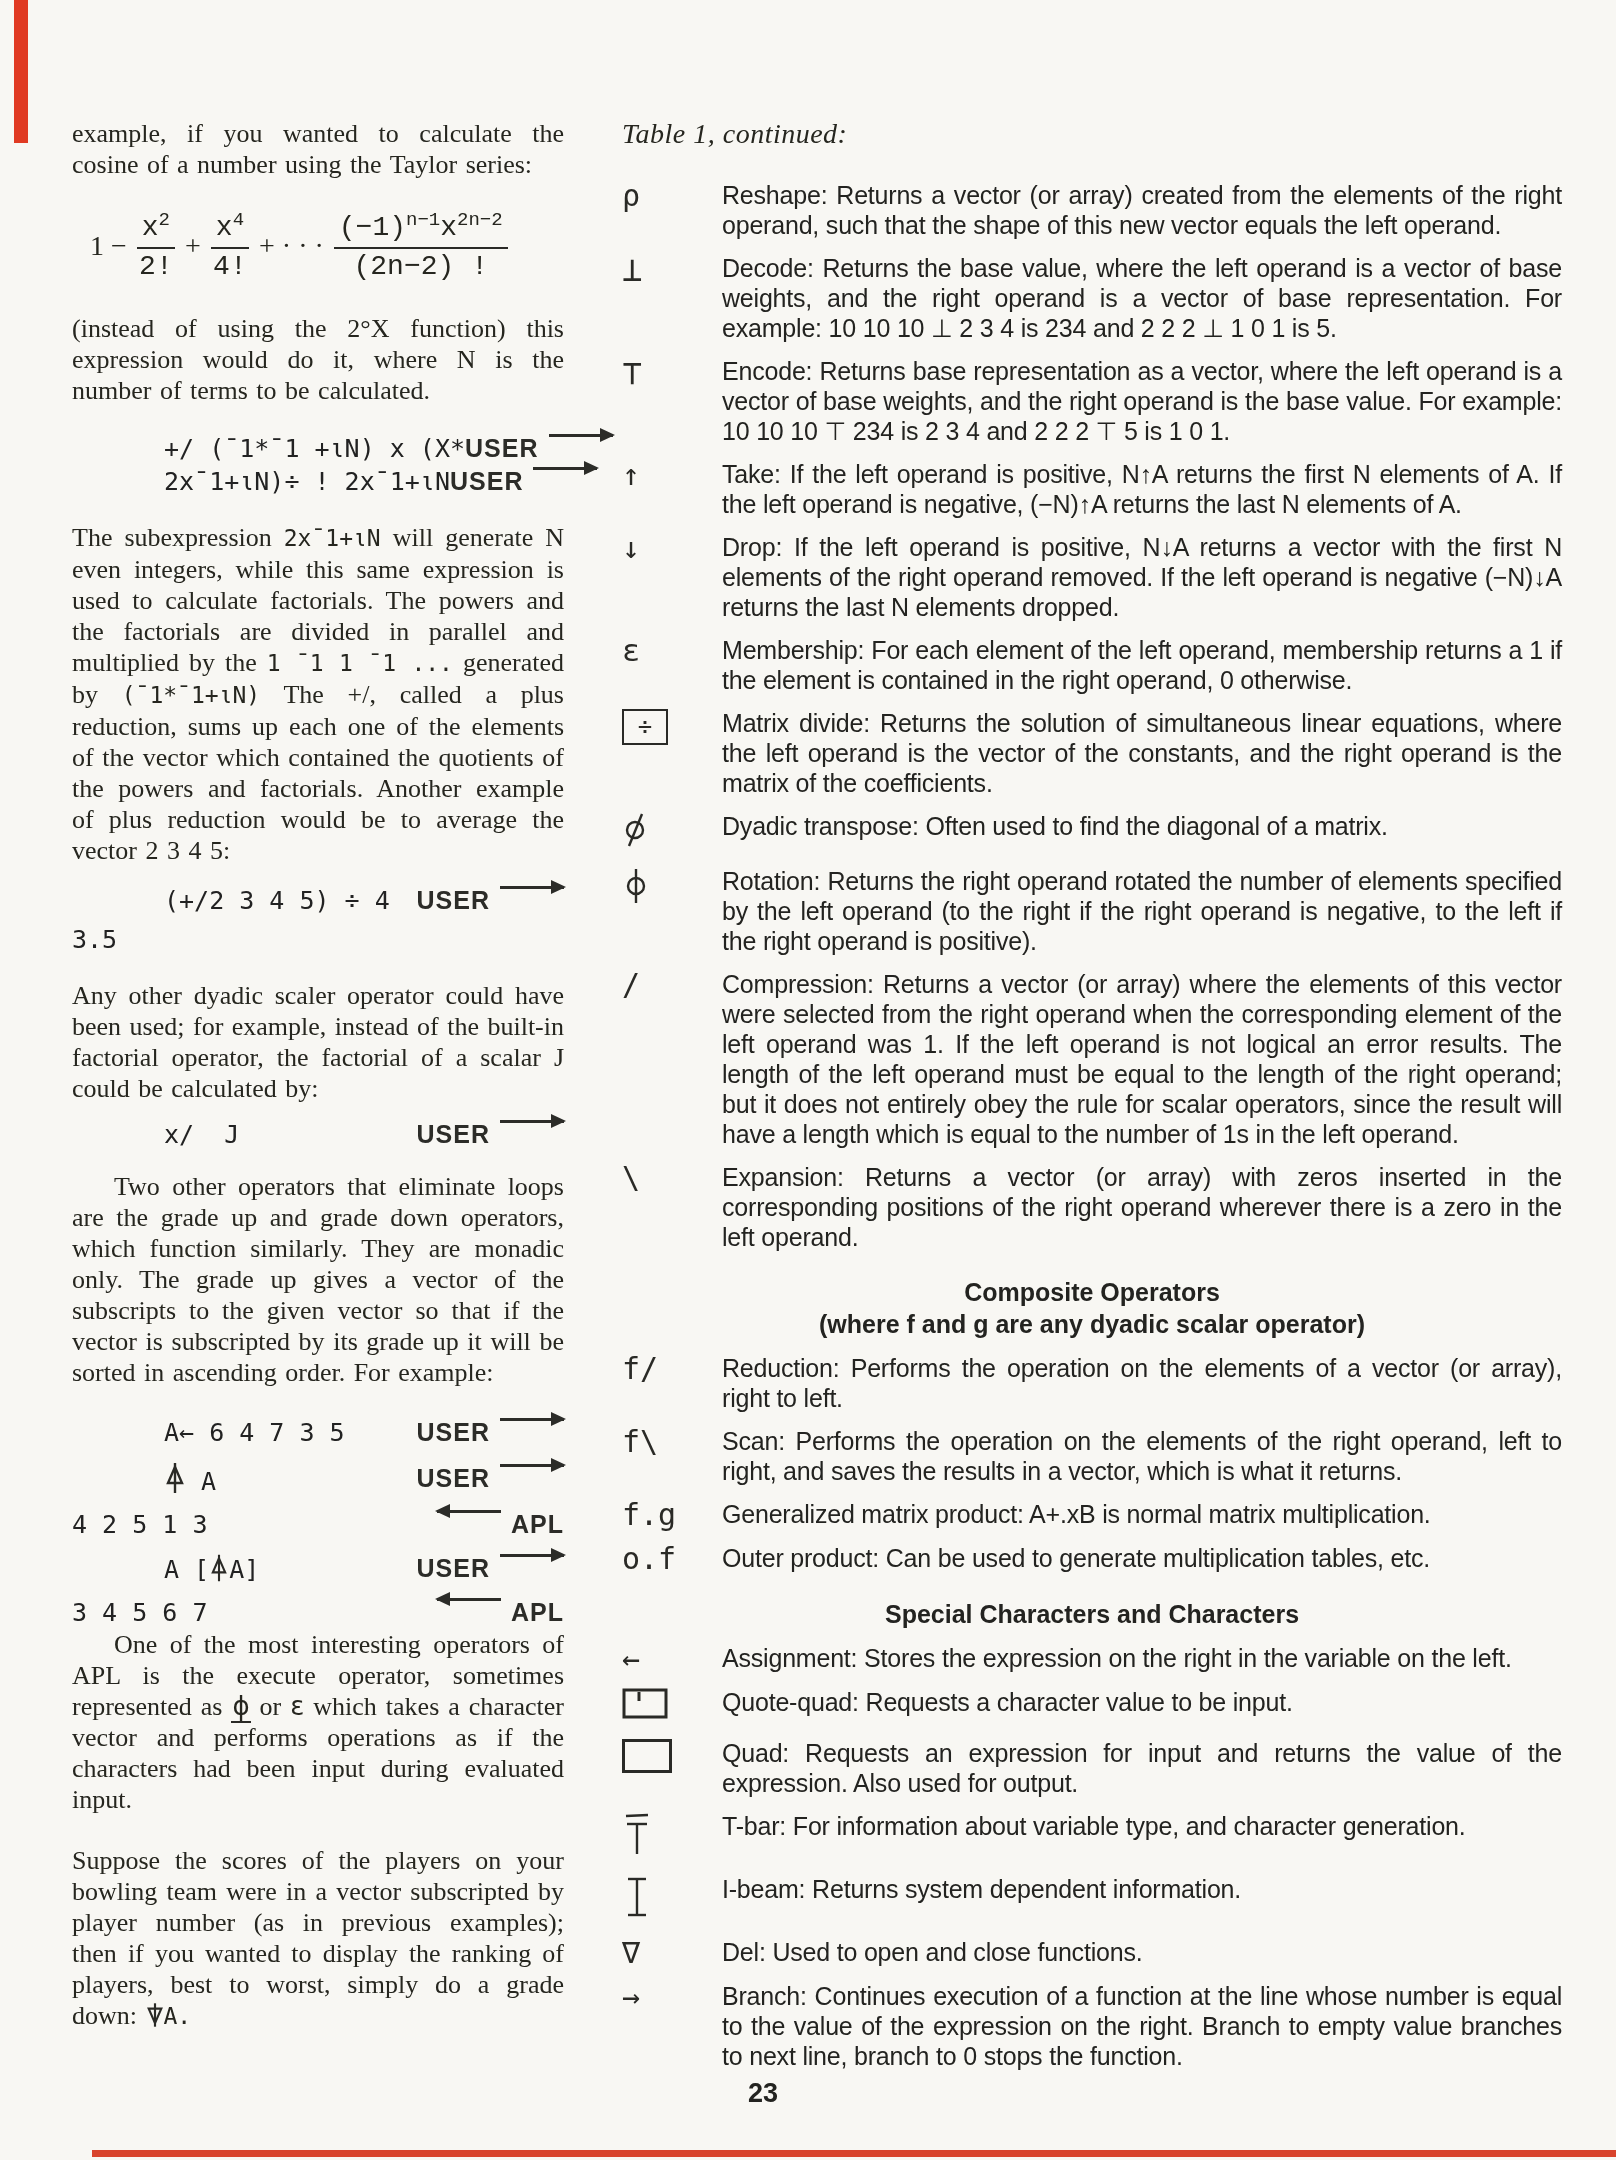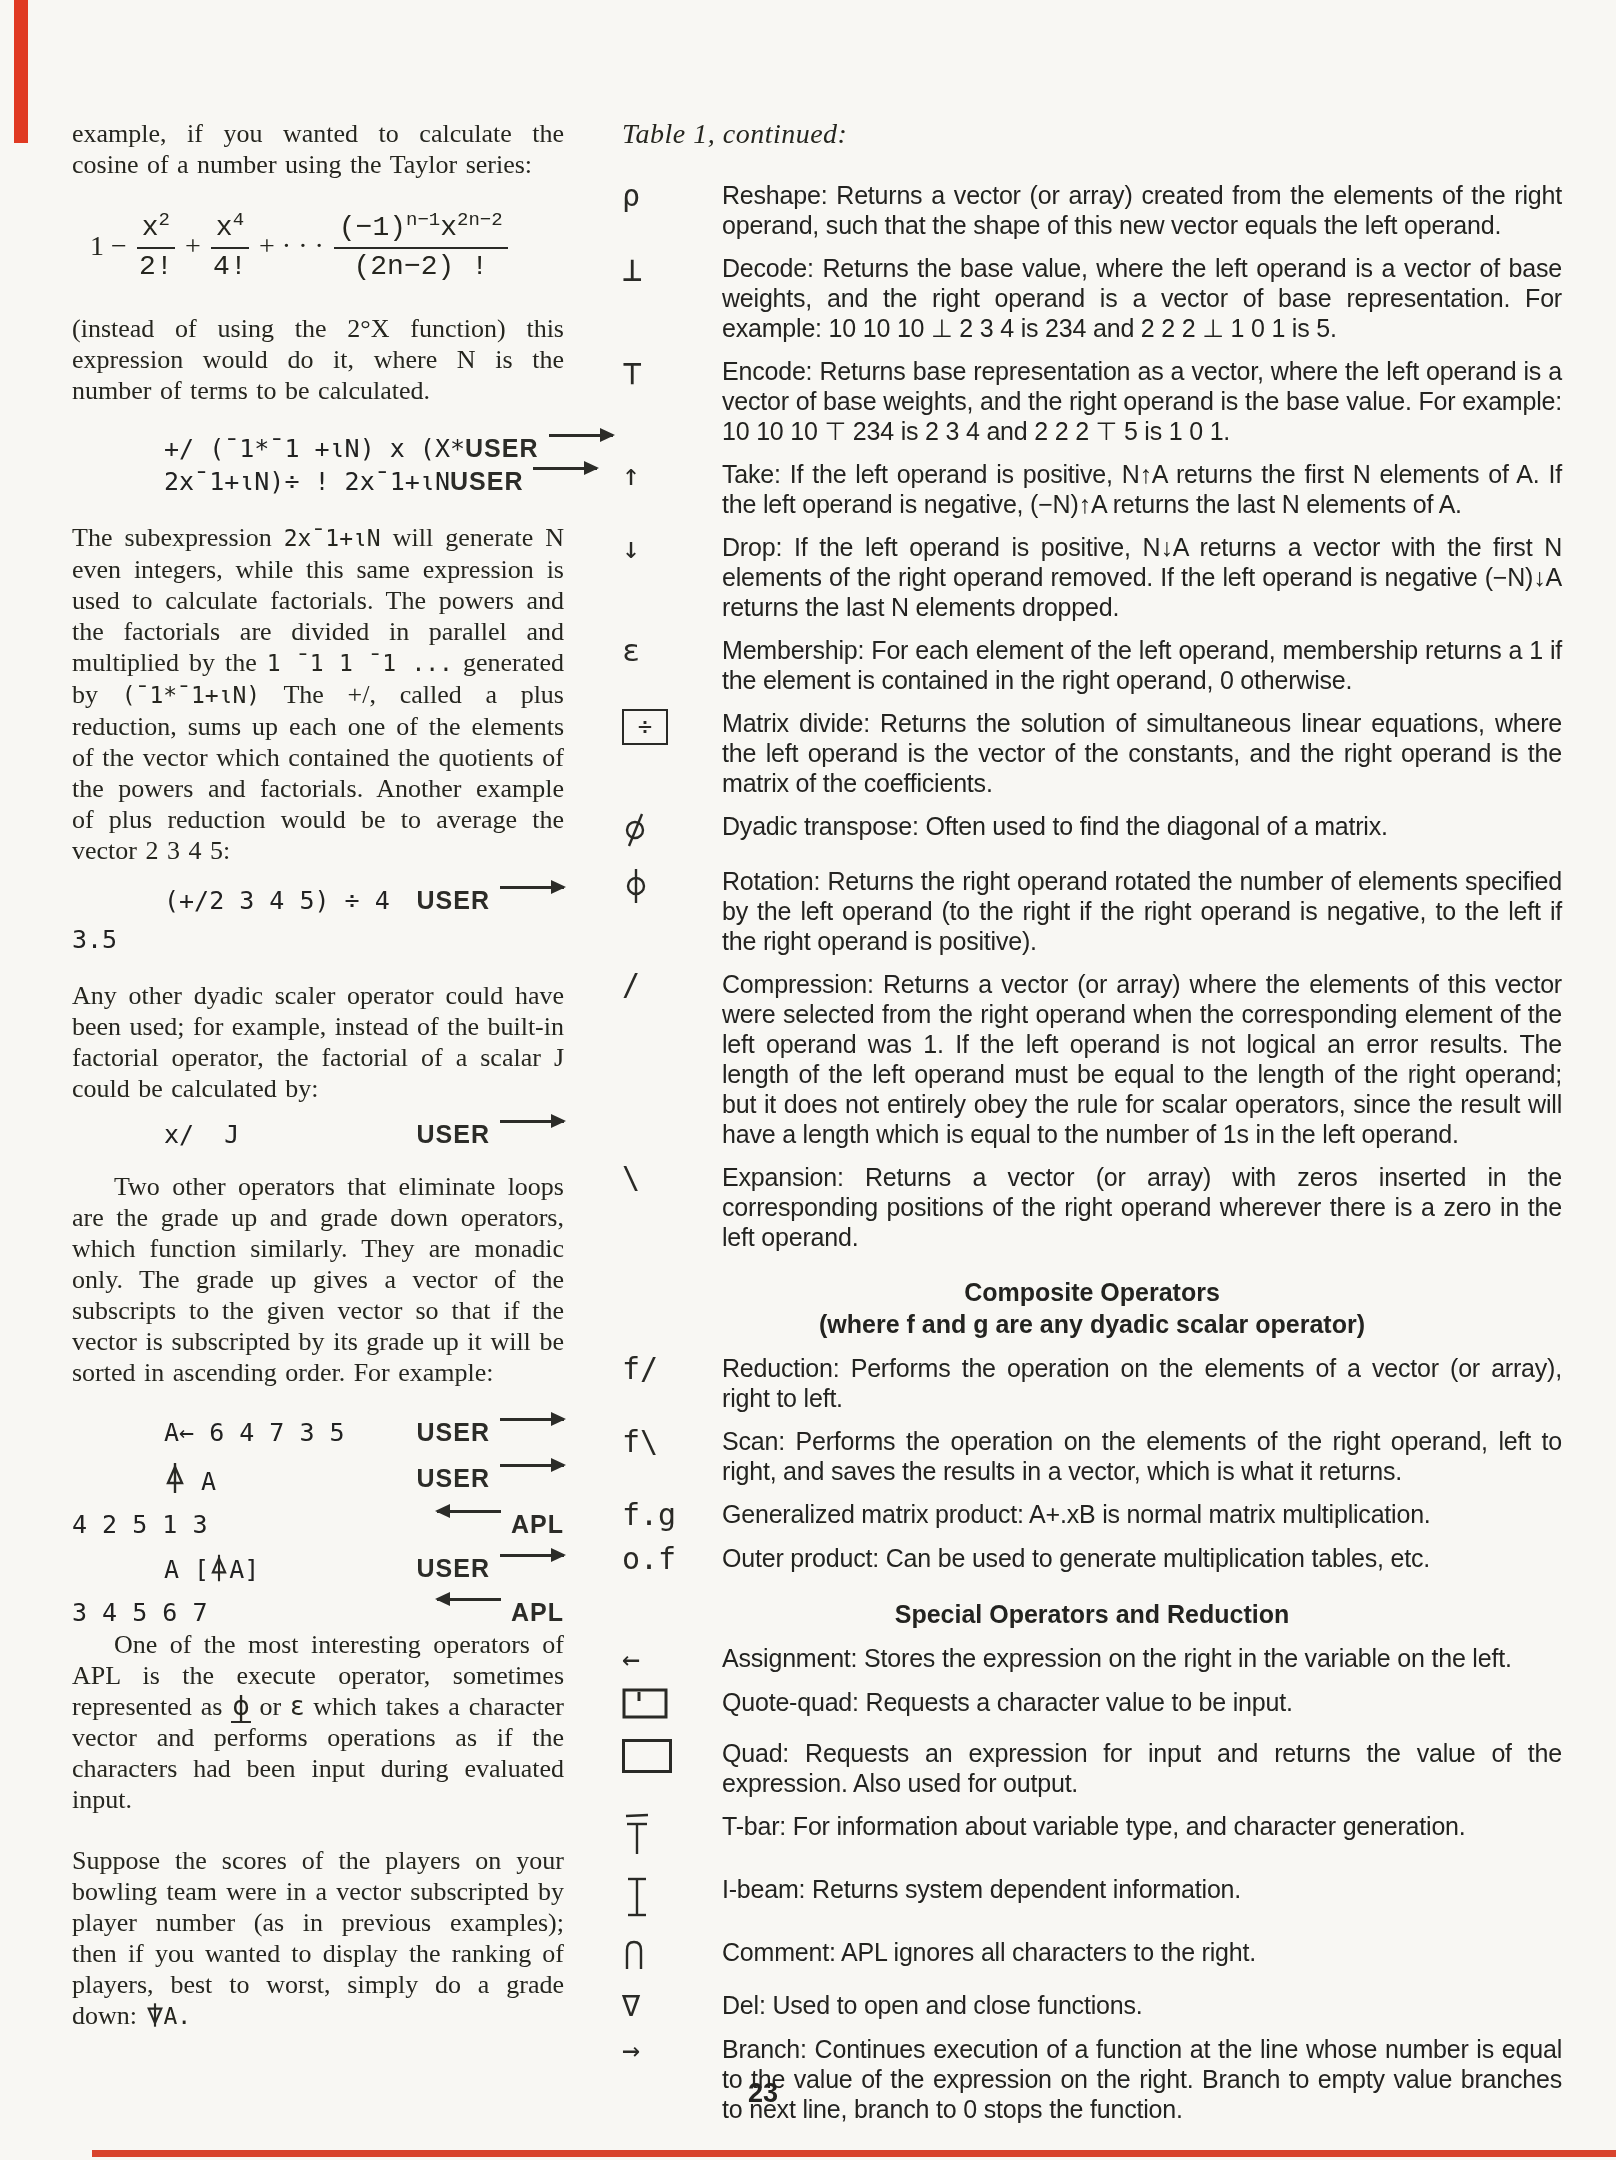--- a/index.html
+++ b/index.html
@@ -276,21 +276,21 @@
       <div class="sym">f.g</div>
       <div class="desc">Generalized matrix product: A+.xB is normal matrix multiplication.</div>
     </div>
 
     <div class="trow mt16">
       <div class="sym">o.f</div>
       <div class="desc">Outer product: Can be used to generate multiplication tables, etc.</div>
     </div>
 
     <div class="t-head">
-      <div>Special Operators and Reduction</div>
+      <div>Special Characters and Characters</div>
     </div>
 
     <div class="trow">
       <div class="sym">←</div>
       <div class="desc">Assignment: Stores the expression on the right in the variable on the left.</div>
     </div>
 
     <div class="trow mt16">
       <div class="sym"><svg class="g" width="46" height="32" viewBox="0 0 46 32">
             <rect x="2" y="2" width="42" height="27" stroke-width="3"></rect>
@@ -315,26 +315,20 @@
 
     <div class="trow mt16">
       <div class="sym"><svg class="g" width="30" height="44" viewBox="0 0 30 44">
             <line x1="6" y1="4" x2="24" y2="4"></line>
             <line x1="15" y1="4" x2="15" y2="40"></line>
             <line x1="6" y1="40" x2="24" y2="40"></line>
           </svg></div>
       <div class="desc">I-beam: Returns system dependent information.</div>
     </div>
 
-    <div class="trow mt16">
-      <div class="sym"><svg class="g" width="24" height="34" viewBox="0 0 24 34">
-            <path d="M5,31 L5,12 Q5,4 12,4 Q19,4 19,12 L19,31"></path>
-          </svg></div>
-      <div class="desc">Comment: APL ignores all characters to the right.</div>
-    </div>
 
     <div class="trow mt16">
       <div class="sym">∇</div>
       <div class="desc">Del: Used to open and close functions.</div>
     </div>
 
     <div class="trow mt16">
       <div class="sym">→</div>
       <div class="desc">Branch: Continues execution of a function at the line whose number is equal to the value of the expression on the right. Branch to empty value branches to next line, branch to 0 stops the function.</div>
     </div>

